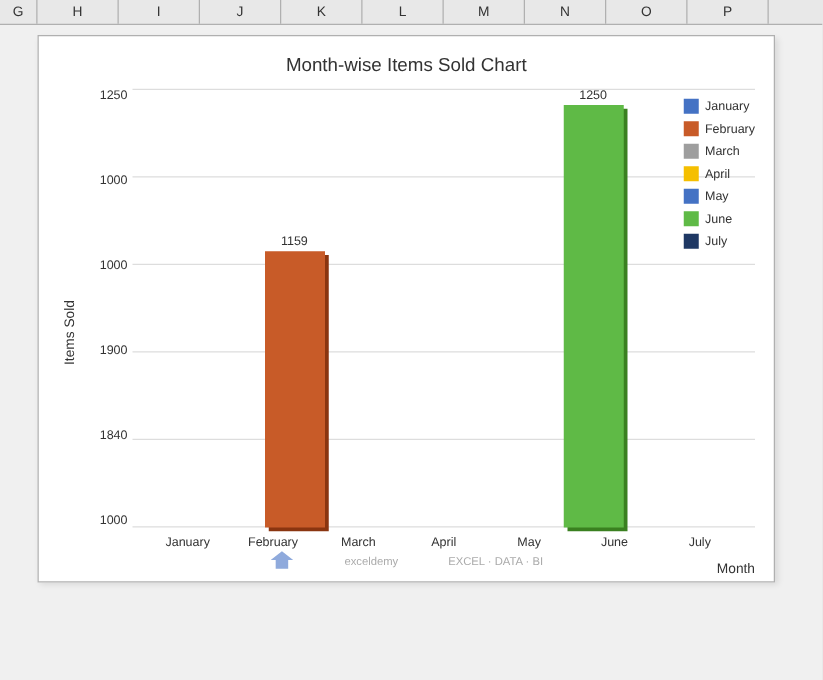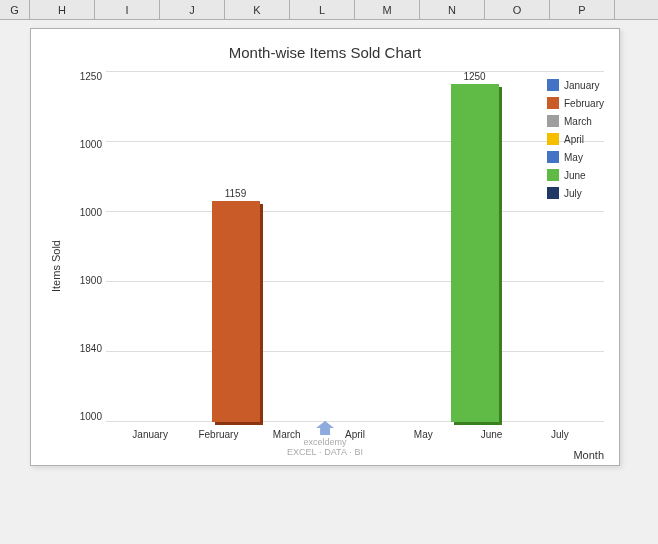--- a/index.html
+++ b/index.html
@@ -212,22 +212,23 @@
 
     .watermark {
       position: absolute;
       bottom: 8px;
       left: 50%;
       transform: translateX(-50%);
       text-align: center;
       font-size: 9px;
       color: #aaa;
       display: flex;
-      flex-direction: column;
-      align-items: center;
+      flex-direction: row;
+      align-items: center;
+      gap: 40px;
     }
 
     .watermark-logo {
       width: 20px;
       height: 16px;
       margin-bottom: 1px;
     }
   </style>
 </head>
 <body>

